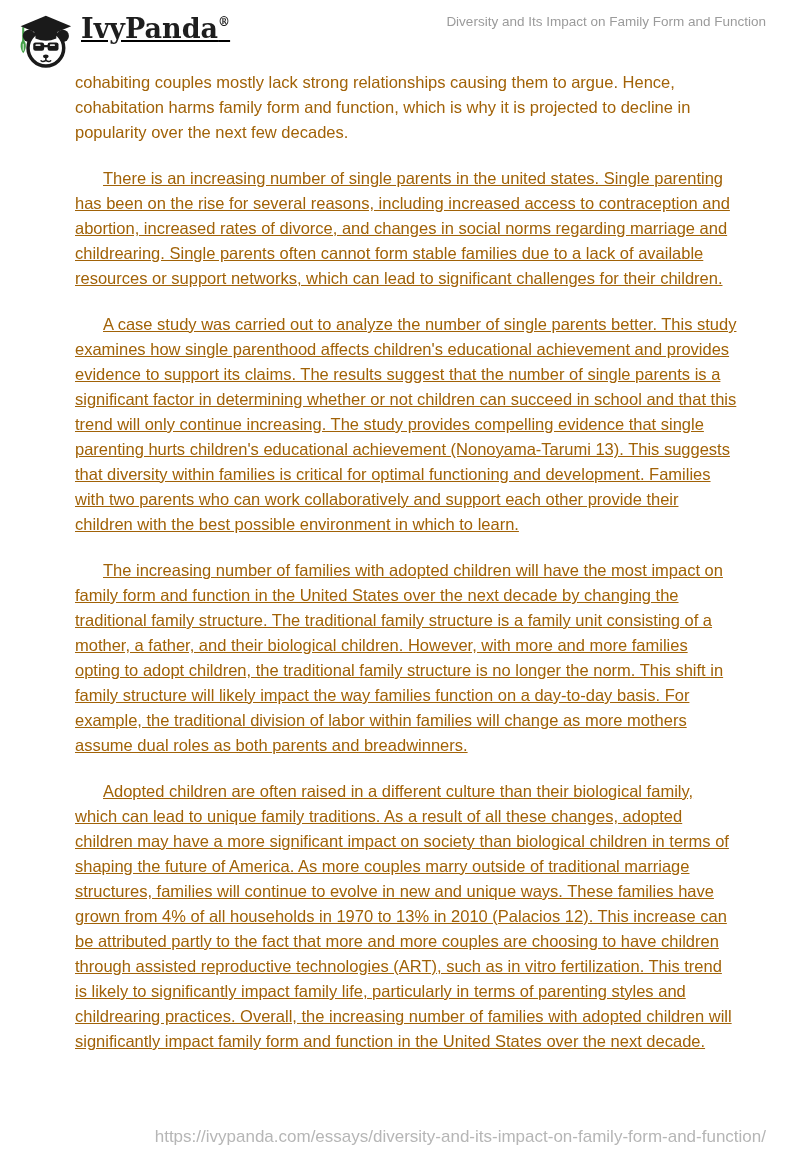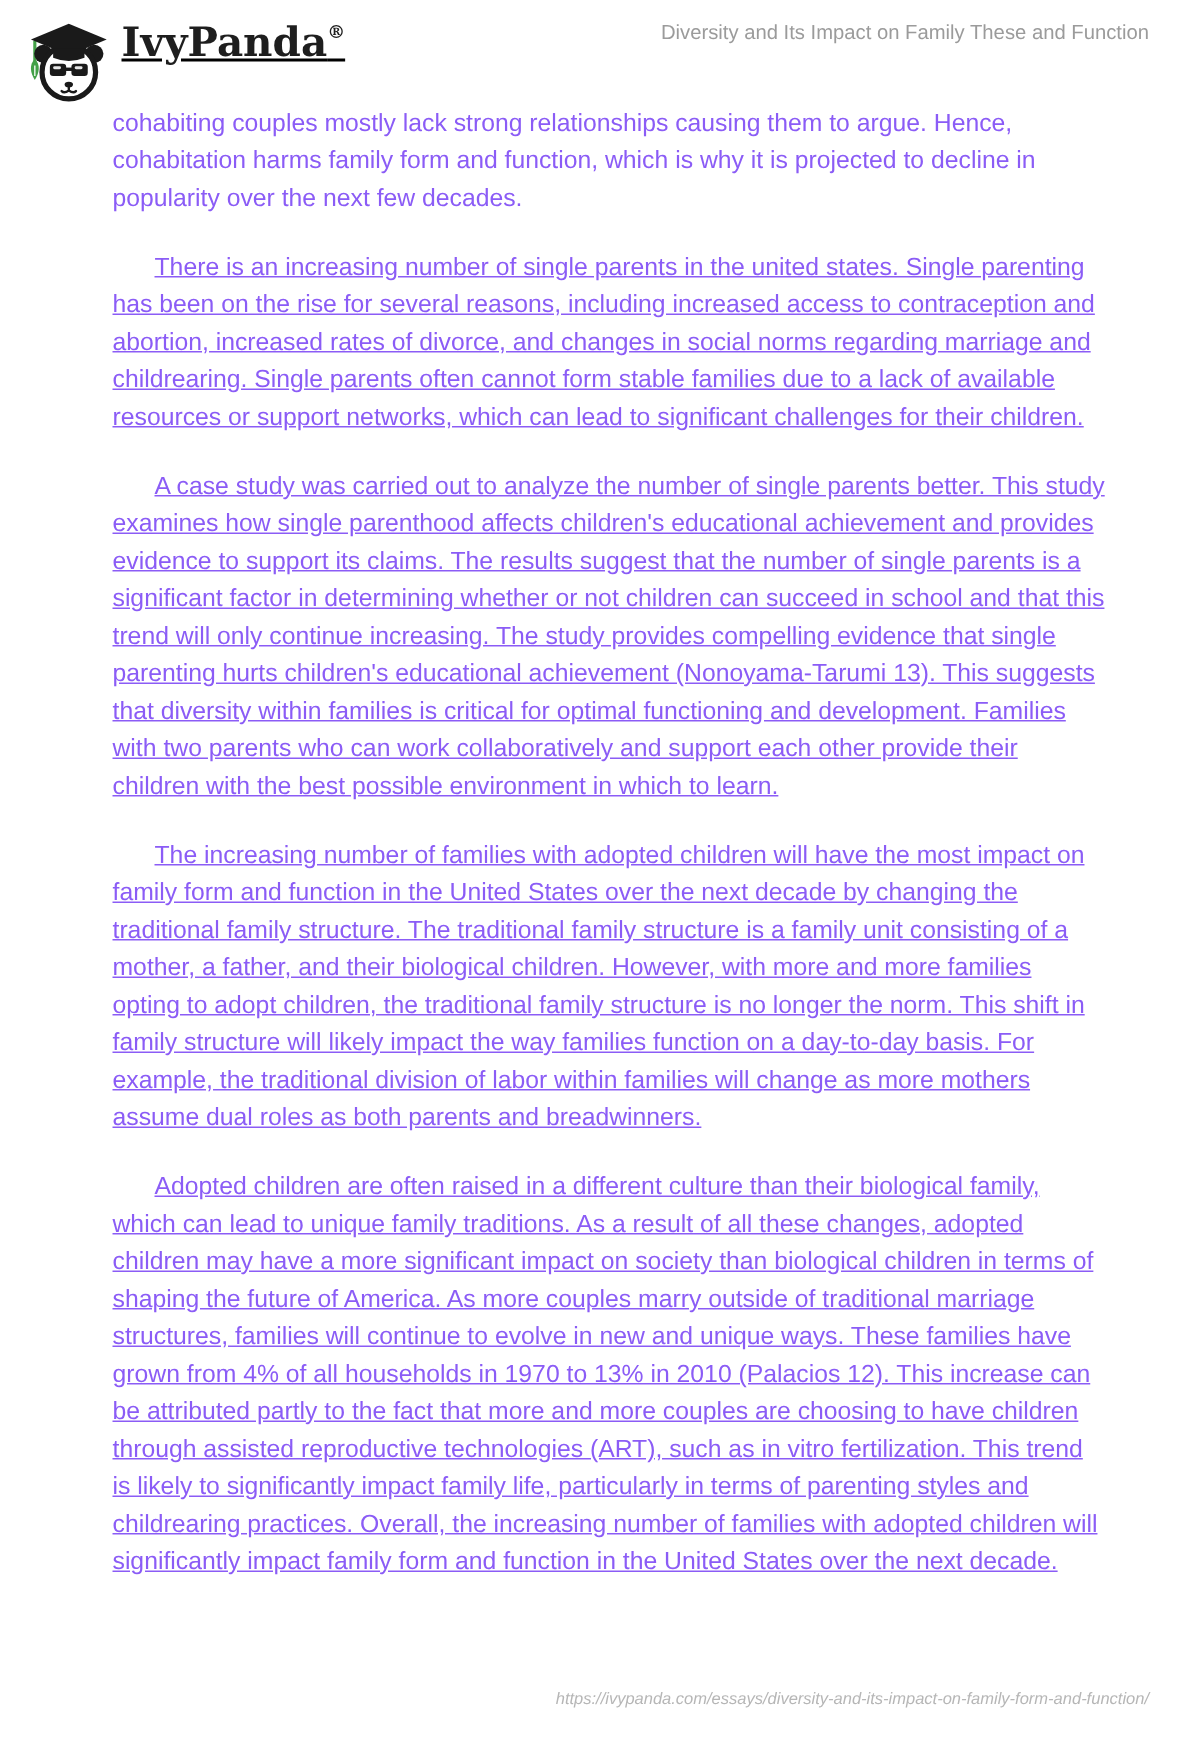--- a/index.html
+++ b/index.html
@@ -18,29 +18,29 @@
     font-size:27px; color:#1e1e1e; line-height:1;
   }
   .brand-text sup { font-size:12px; font-weight:700; position:relative; top:-2px; }
   .doc-title {
     position:absolute; right:34px; top:14px;
     font-size:13.5px; color:#9b9b9b; white-space:nowrap;
   }
   
   .content {
     position:absolute; left:75px; top:70px; width:662px;
-    color:#8b5cf6; font-size:16.5px; line-height:25px;
+    color:#a16207; font-size:16.5px; line-height:25px;
     text-align:left;
   }
   .para { margin:0 0 21px 0; }
   .para.indent { text-indent:28px;text-decoration:underline; }
   
   .page-footer {
     position:absolute; right:34px; top:1127px;
-    font-size:11px; color:#b6b6b6; white-space:nowrap;font-style:italic;
+    font-size:17px; color:#b6b6b6; white-space:nowrap;
   }
 </style>
 </head>
 <body>
 
 <div class="page">
 
   <div class="brand">
     <svg class="brand-icon" viewBox="0 0 66 62" aria-hidden="true">
 
@@ -61,21 +61,21 @@
 
       <ellipse cx="34" cy="47.5" rx="3.2" ry="2.2" fill="#1a1a1a"></ellipse>
       <path d="M34,49.5 L34,52 M34,52 Q30.5,54.5 28.5,52.5 M34,52 Q37.5,54.5 39.5,52.5" stroke="#1a1a1a" stroke-width="1.8" fill="none" stroke-linecap="round"></path>
 
       <polygon points="34,1 63,13 34,25 5,13" fill="#1a1a1a"></polygon>
       <path d="M22,20 L46,20 L46,27 Q34,32 22,27 Z" fill="#1a1a1a"></path>
     </svg>
     <span class="brand-text"><span>IvyPanda</span><sup>®</sup></span>
   </div>
 
-  <div class="doc-title">Diversity and Its Impact on Family These and Function</div>
+  <div class="doc-title">Diversity and Its Impact on Family Form and Function</div>
 
   <div class="content">
     <p class="para">cohabiting couples mostly lack strong relationships causing them to argue. Hence, cohabitation harms family form and function, which is why it is projected to decline in popularity over the next few decades.</p>
     <p class="para indent">There is an increasing number of single parents in the united states. Single parenting has been on the rise for several reasons, including increased access to contraception and abortion, increased rates of divorce, and changes in social norms regarding marriage and childrearing. Single parents often cannot form stable families due to a lack of available resources or support networks, which can lead to significant challenges for their children.</p>
     <p class="para indent">A case study was carried out to analyze the number of single parents better. This study examines how single parenthood affects children's educational achievement and provides evidence to support its claims. The results suggest that the number of single parents is a significant factor in determining whether or not children can succeed in school and that this trend will only continue increasing. The study provides compelling evidence that single parenting hurts children's educational achievement (Nonoyama-Tarumi 13). This suggests that diversity within families is critical for optimal functioning and development. Families with two parents who can work collaboratively and support each other provide their children with the best possible environment in which to learn.</p>
     <p class="para indent">The increasing number of families with adopted children will have the most impact on family form and function in the United States over the next decade by changing the traditional family structure. The traditional family structure is a family unit consisting of a mother, a father, and their biological children. However, with more and more families opting to adopt children, the traditional family structure is no longer the norm. This shift in family structure will likely impact the way families function on a day-to-day basis. For example, the traditional division of labor within families will change as more mothers assume dual roles as both parents and breadwinners.</p>
     <p class="para indent">Adopted children are often raised in a different culture than their biological family, which can lead to unique family traditions. As a result of all these changes, adopted children may have a more significant impact on society than biological children in terms of shaping the future of America. As more couples marry outside of traditional marriage structures, families will continue to evolve in new and unique ways. These families have grown from 4% of all households in 1970 to 13% in 2010 (Palacios 12). This increase can be attributed partly to the fact that more and more couples are choosing to have children through assisted reproductive technologies (ART), such as in vitro fertilization. This trend is likely to significantly impact family life, particularly in terms of parenting styles and childrearing practices. Overall, the increasing number of families with adopted children will significantly impact family form and function in the United States over the next decade.</p>
   </div>
 
   <div class="page-footer">

